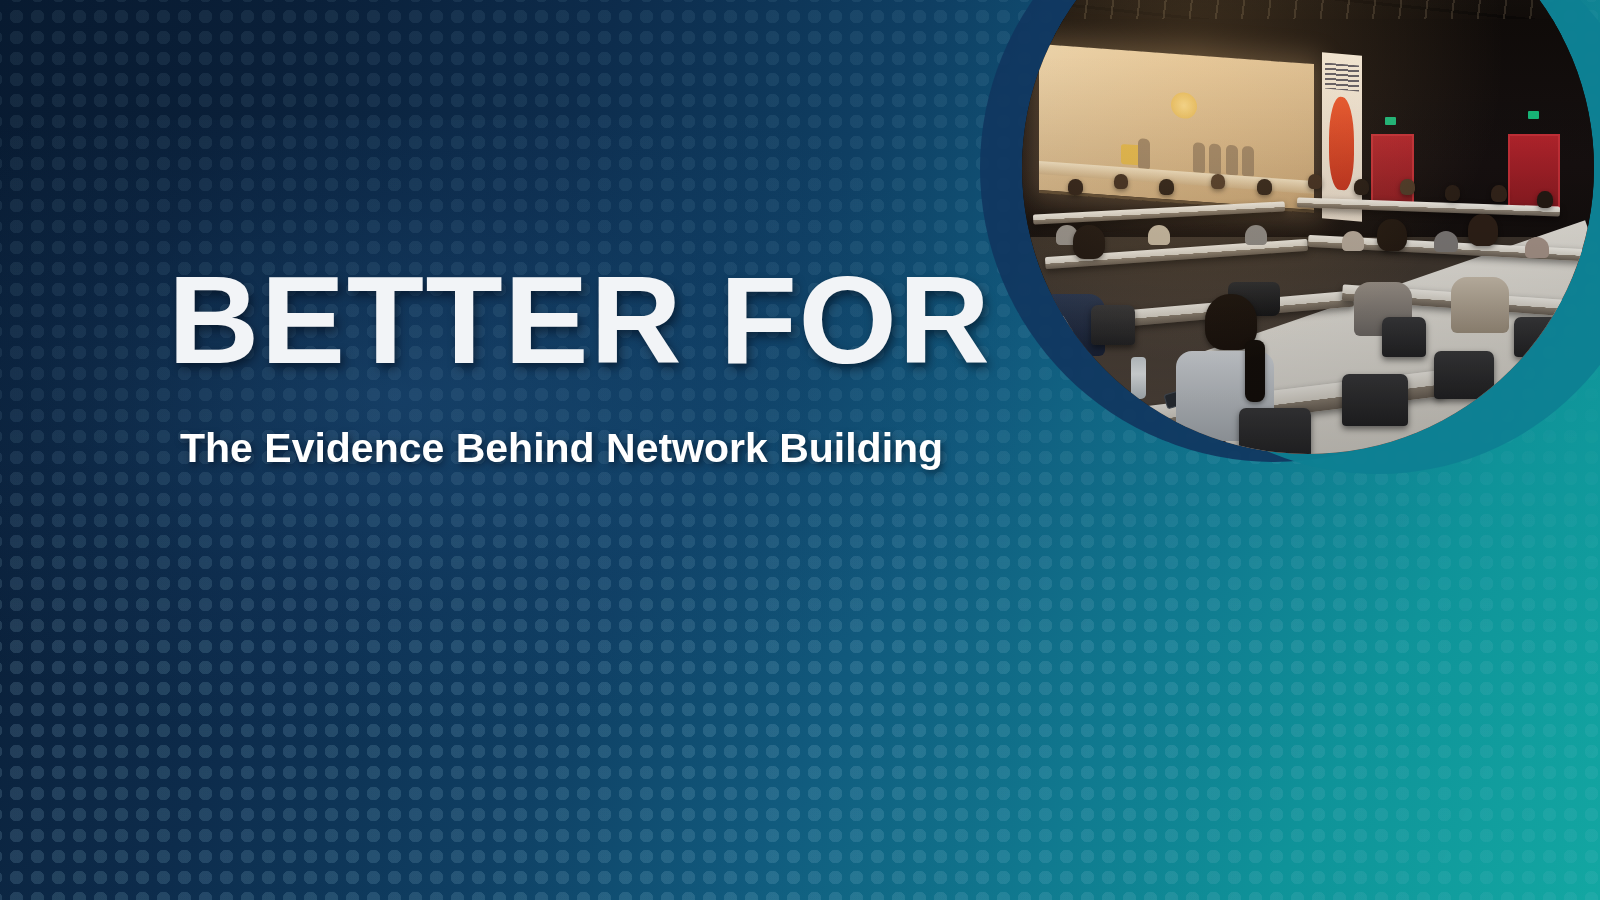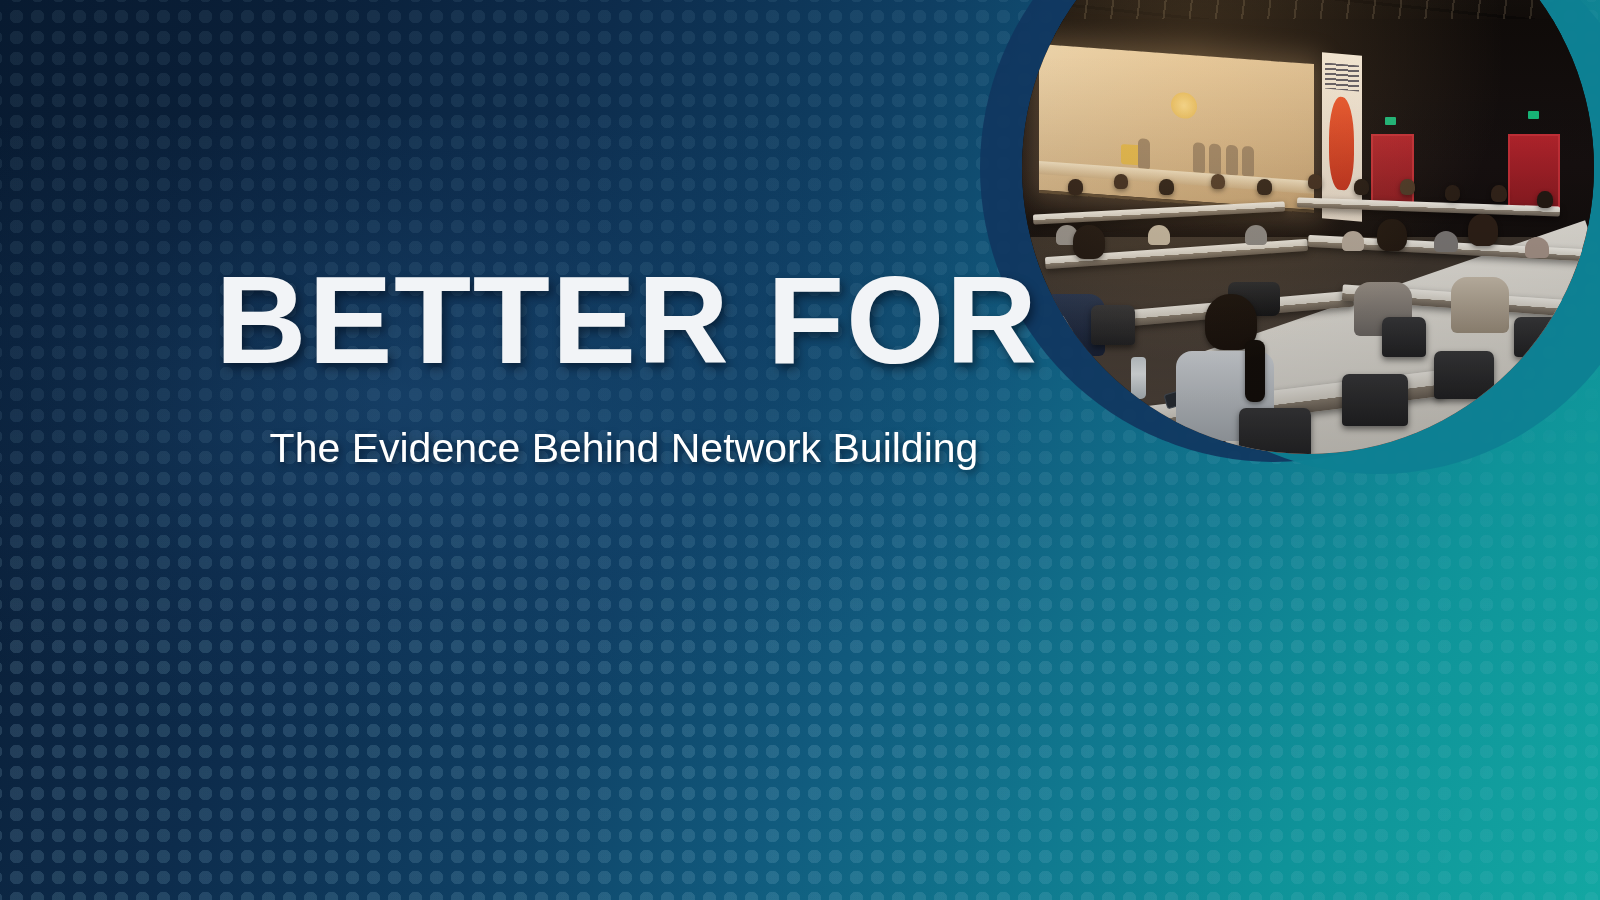--- a/index.html
+++ b/index.html
@@ -44,21 +44,21 @@
 
   
   .bloom{
     position:absolute;left:-120px;top:120px;width:1150px;height:620px;
     background:radial-gradient(ellipse at 45% 45%,
         rgba(40,105,160,0.30) 0%, rgba(25,75,125,0.14) 42%, rgba(0,0,0,0) 72%);
     pointer-events:none;
   }
 
   
-  .copy{position:absolute;left:168px;top:258px;width:900px;text-align:center;}
+  .copy{position:absolute;left:168px;top:258px;width:900px;}
 
   .line-main{
     margin:0;
     font-size:124px;
     font-weight:700;
     line-height:1.0;
     letter-spacing:1.5px;
     color:#f2f4f7;
     white-space:nowrap;
     transform:scaleX(1.02);
@@ -71,21 +71,21 @@
     font-weight:700;
     line-height:1.0;
     letter-spacing:16px;
     color:#8e3a6e;
     white-space:nowrap;
     text-shadow:3px 5px 10px rgba(2,10,22,.50);
   }
   .line-sub{
     margin:44px 0 0 12px;
     font-size:41px;
-    font-weight:400;
+    font-weight:700;
     line-height:1.1;
     letter-spacing:0px;
     color:#ffffff;
     white-space:nowrap;
     text-shadow:2px 3px 7px rgba(2,10,22,.55);
   }
 
   
   .photo-wrap{
     position:absolute;right:0;top:0;width:620px;height:520px;

